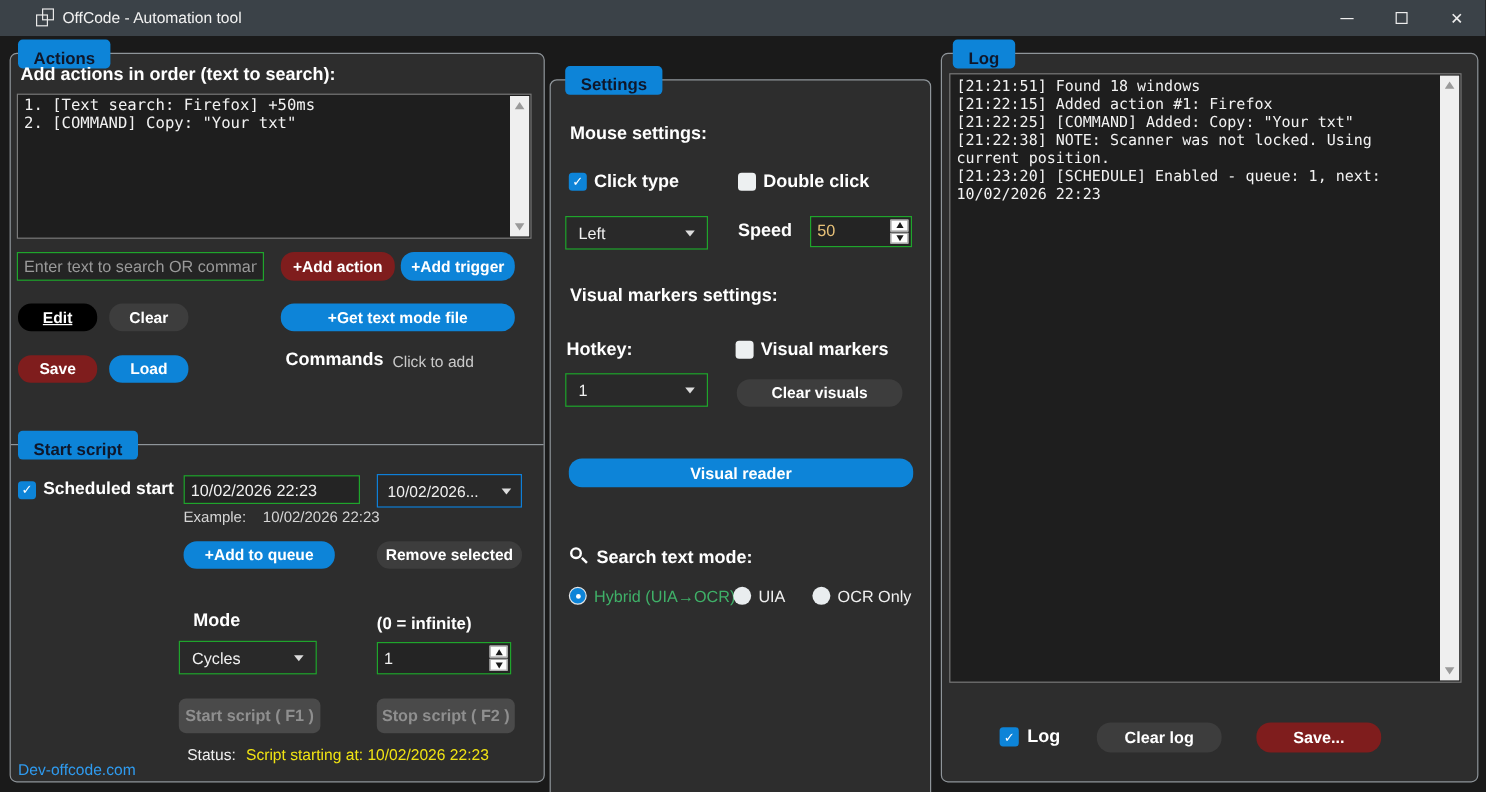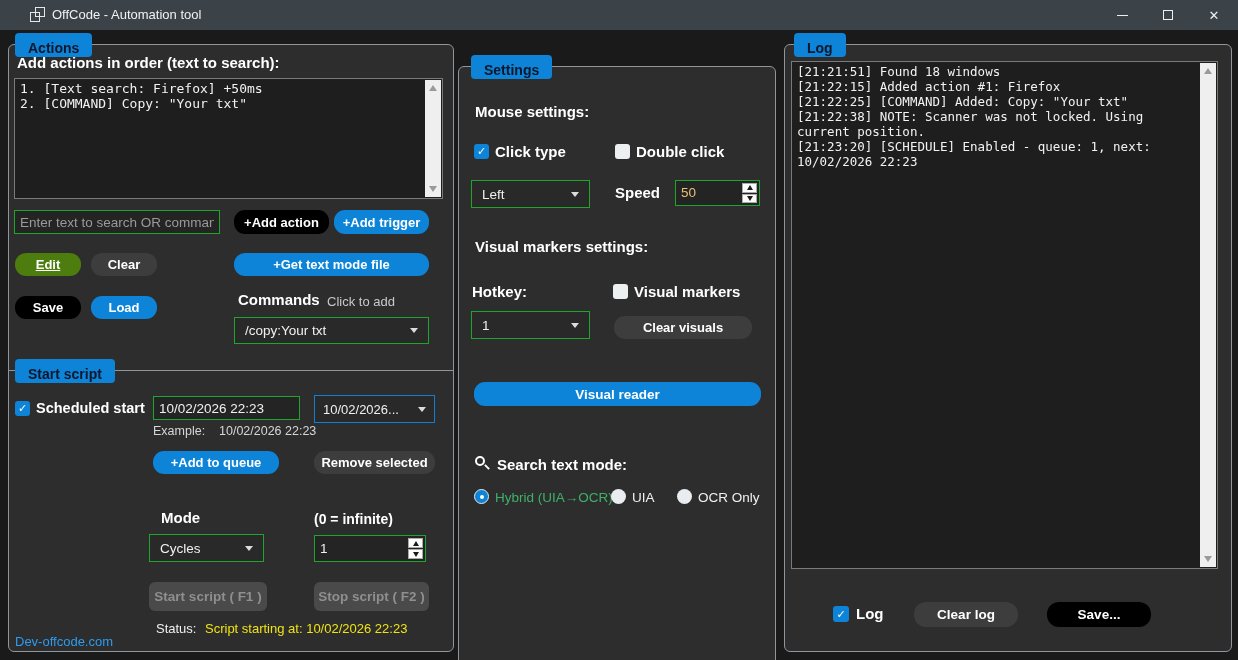--- a/index.html
+++ b/index.html
@@ -27,23 +27,23 @@
          height:24px; line-height:24px; padding:3px 13px; border-radius:4px; white-space:nowrap; }
   .hline { position:absolute; height:1px; background:#8f959a; }
   
   .lbl { position:absolute; color:#fff; font-weight:700; font-size:15px; white-space:nowrap; }
   .lbl-sm { position:absolute; color:#c9c9c9; font-size:13px; white-space:nowrap; }
   .txt { position:absolute; color:#f0f0f0; font-size:13px; white-space:nowrap; }
   
   .btn { position:absolute; display:flex; align-items:center; justify-content:center;
          font-weight:700; font-size:13px; color:#fff; border-radius:11px; cursor:pointer; white-space:nowrap; }
   .btn-blue   { background:#0d84d8; }
-  .btn-green  { background:#000000; }
+  .btn-green  { background:#7f1d1d; }
   .btn-gray   { background:#3d3d3d; }
-  .btn-yellow { background:#4d7c0f;text-decoration:underline; }
+  .btn-yellow { background:#000000;text-decoration:underline; }
   .btn-disabled { background:#4a4a4a; color:#8f8f8f; border-radius:6px; font-size:13.5px; }
   
   .input { position:absolute; background:#242424; border:1px solid #1fa52c; color:#f0f0f0;
            font-size:13.5px; padding:0 5px; font-family:"Liberation Sans", sans-serif; outline:none; }
   .input::placeholder { color:#9a9a9a; }
   .dropdown { position:absolute; background:#292929; border:1px solid #1fa52c; color:#f0f0f0;
               font-size:13.5px; display:flex; align-items:center; padding:0 10px; cursor:pointer; white-space:nowrap; }
   .dropdown.blue-border { border-color:#0e7fd8; }
   .caret { margin-left:auto; width:0; height:0; border-left:4px solid transparent;
            border-right:4px solid transparent; border-top:5px solid #dcdcdc; }
@@ -119,24 +119,20 @@
 
   <div class="btn btn-yellow" style="left:6px; top:208px; width:66px; height:23px;">Edit</div>
   <div class="btn btn-gray" style="left:82px; top:208px; width:66px; height:23px;">Clear</div>
   <div class="btn btn-blue" style="left:225px; top:208px; width:195px; height:23px;">+Get text mode file</div>
 
   <div class="btn btn-green" style="left:6px; top:251px; width:66px; height:23px;">Save</div>
   <div class="btn btn-blue" style="left:82px; top:251px; width:66px; height:23px;">Load</div>
 
   <div class="lbl" style="left:229px; top:246px;">Commands</div>
   <div class="lbl-sm" style="left:318px; top:249px;">Click to add</div>
-  <div class="dropdown" style="left:225px; top:272px; width:195px; height:27px;">
-    <span>/copy:Your txt</span>
-    <span class="caret"></span>
-  </div>
 
   <div class="hline" style="left:0; top:325px; width:444px;"></div>
   <div class="tab" style="left:6px; top:314px;">Start script</div>
 
   <div class="cb checked" style="left:6px; top:356px;">
       <span>✓</span>
     </div>
   <div class="lbl" style="left:27px; top:355px; font-size:14.5px;">Scheduled start</div>
   <input class="input" style="left: 144px; top: 351px; width: 147px; height: 24px;" value="10/02/2026 22:23">
   <div class="dropdown blue-border" style="left:305px; top:350px; width:121px; height:28px; padding:0 8px;">

